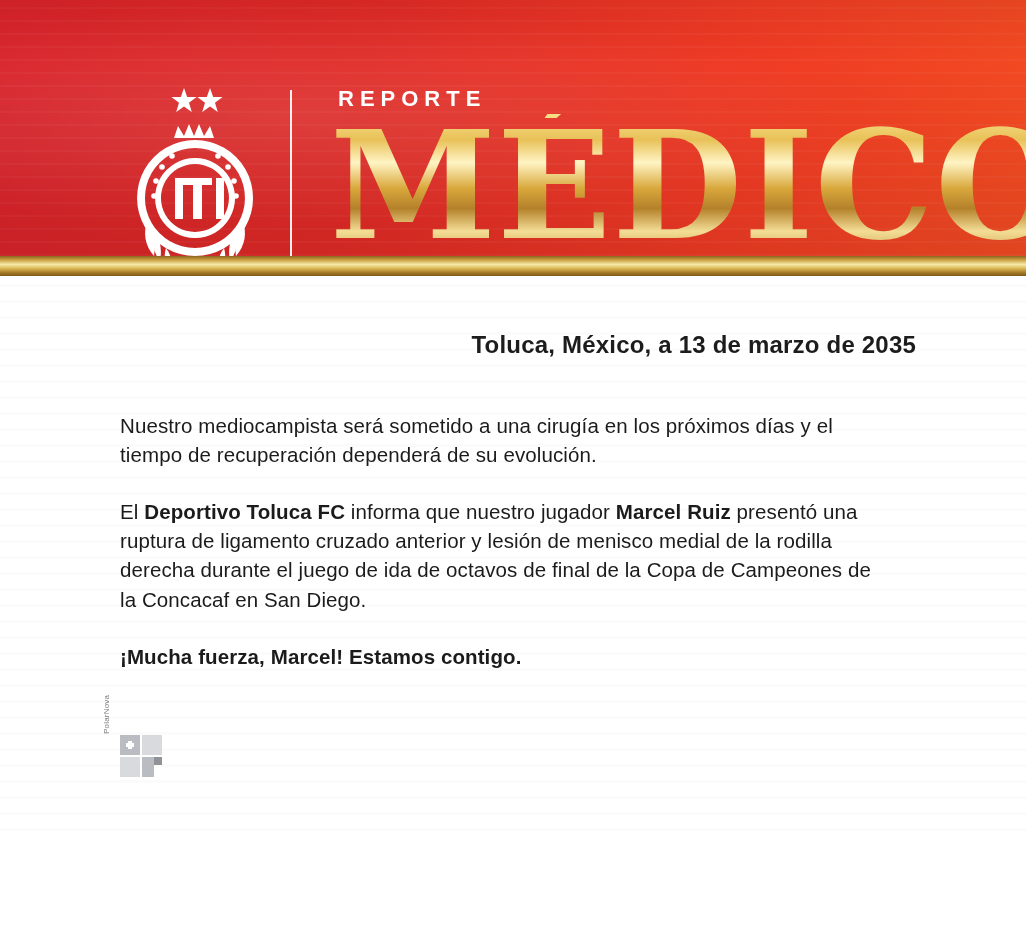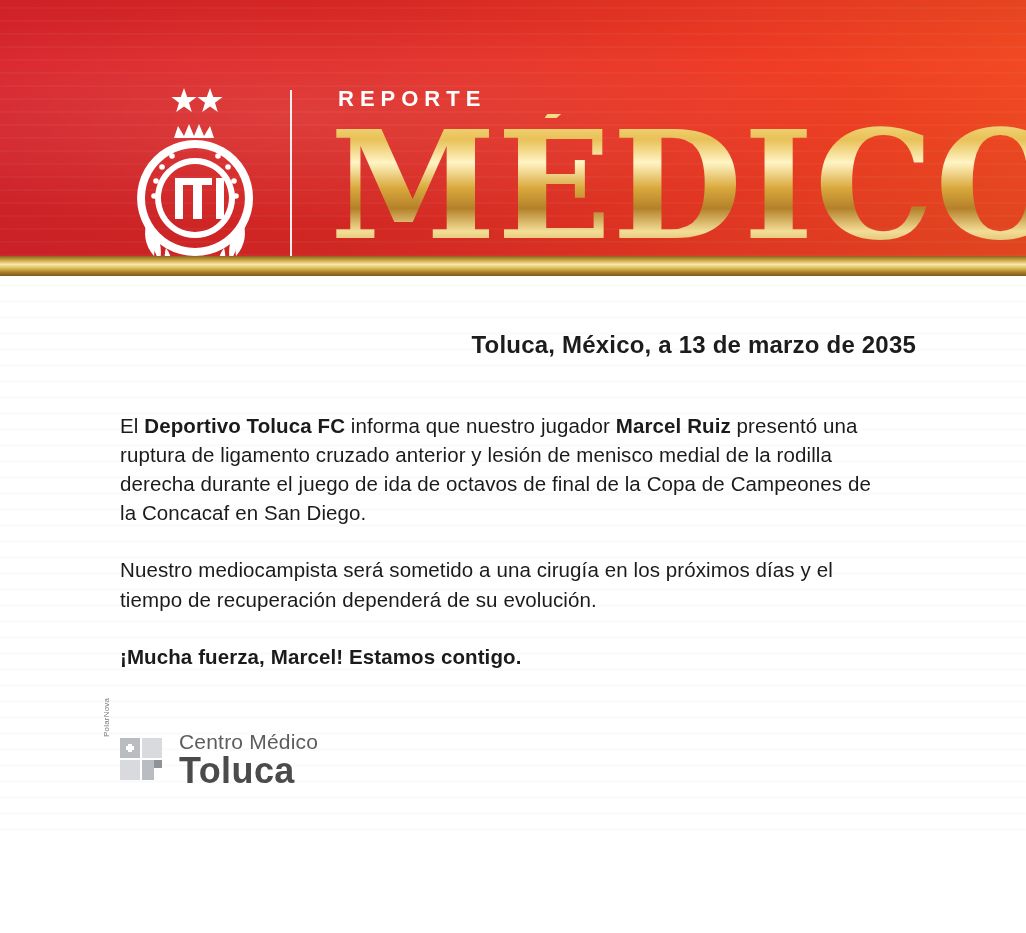--- a/index.html
+++ b/index.html
@@ -272,36 +272,32 @@
 </div>
 
 <div class="gold-band"></div>
 
 <div class="sheet">
   <div class="sheet-texture"></div>
 
   <div class="dateline">Toluca, México, a 13 de marzo de 2035</div>
 
   <div class="body-copy">
+    <p><span>Nuestro mediocampista será sometido a una cirugía en los próximos días y el tiempo de recuperación dependerá de su evolución.</span></p>
     <p><span>El </span><b>Deportivo Toluca FC</b><span> informa que nuestro jugador </span><b>Marcel Ruiz</b><span> presentó una ruptura de ligamento cruzado anterior y lesión de menisco medial de la rodilla derecha durante el juego de ida de octavos de final de la Copa de Campeones de la Concacaf en San Diego.</span></p>
-    <p><span>Nuestro mediocampista será sometido a una cirugía en los próximos días y el tiempo de recuperación dependerá de su evolución.</span></p>
     <p class="last"><b>¡Mucha fuerza, Marcel! Estamos contigo.</b></p>
   </div>
 
   <div class="footer-logo">
     <div class="fl-mark">
       <svg viewBox="0 0 52 52" width="52" height="52" aria-hidden="true">
         <rect x="2" y="4" width="20" height="20" fill="#b9bcc0"></rect>
         <rect x="24" y="4" width="20" height="20" fill="#d8dadd"></rect>
         <rect x="2" y="26" width="20" height="20" fill="#d8dadd"></rect>
         <rect x="24" y="26" width="12" height="20" fill="#b9bcc0"></rect>
         <rect x="36" y="26" width="8" height="8" fill="#8f9398"></rect>
         <rect x="10" y="10" width="4" height="8" fill="#ffffff"></rect>
         <rect x="8" y="12" width="8" height="4" fill="#ffffff"></rect>
       </svg>
       <span class="fl-tiny">PolarNova</span>
     </div>
-    <div class="fl-text">
-      <span class="fl-small">Centro Médico</span>
-      <span class="fl-big">Toluca</span>
-    </div>
   </div>
 </div>
 
 </body></html>

